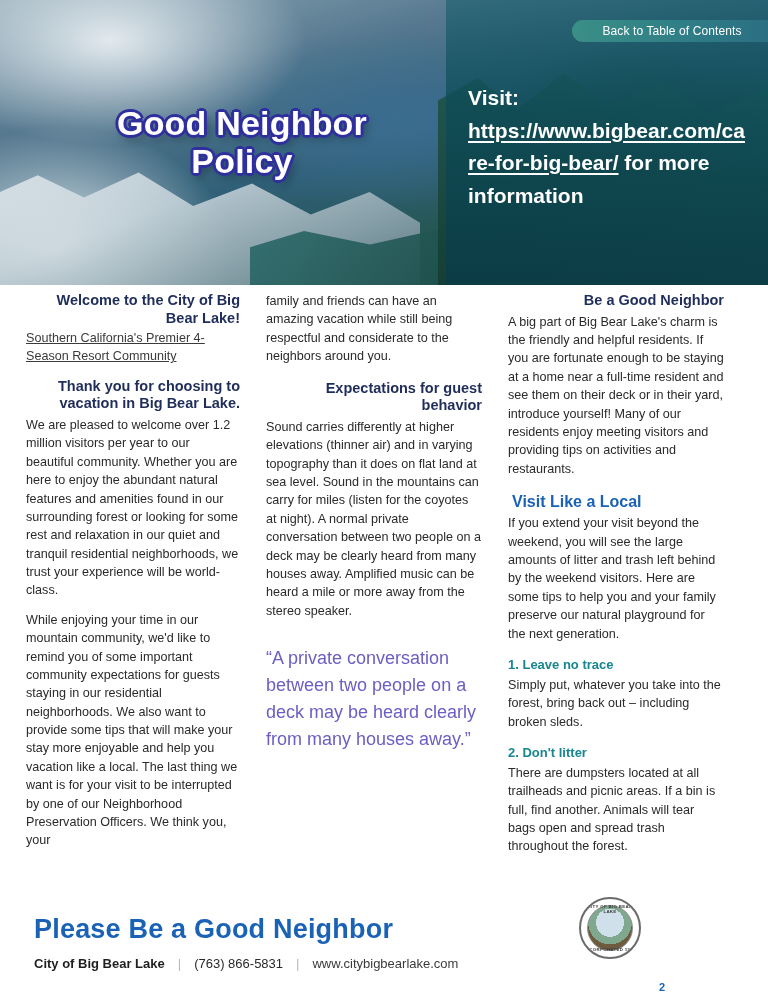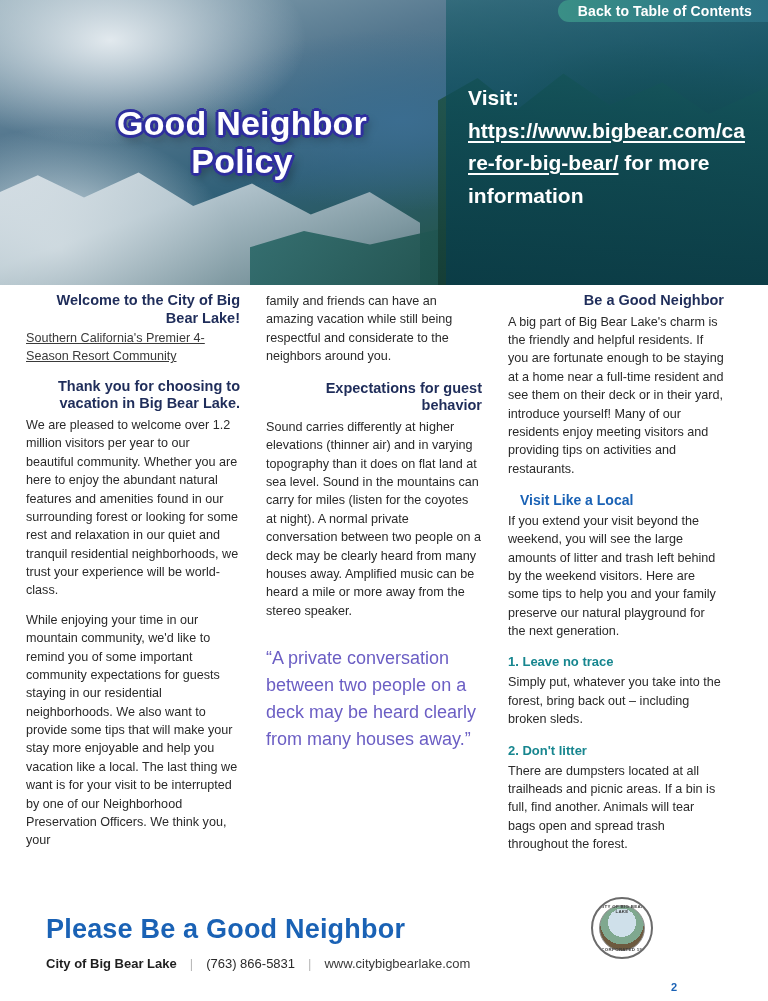--- a/index.html
+++ b/index.html
@@ -52,24 +52,24 @@
   .hero-teal-band {
     position:absolute; right:0; top:0; width:322px; height:285px;
     background: linear-gradient(180deg, rgba(18,92,104,0.55) 0%, rgba(13,74,86,0.78) 40%, rgba(10,60,72,0.88) 100%);
   }
   .hero-bottom-fade {
     position:absolute; left:0; bottom:0; width:768px; height:40px;
     background: linear-gradient(180deg, rgba(255,255,255,0) 0%, rgba(255,255,255,0.0) 60%, rgba(255,255,255,0) 100%);
   }
 
   .toc-pill {
-    position:absolute; right:0; top:0;
+    position:absolute; right:0; top:20px;
     height: 22px; min-width: 196px;
     background: linear-gradient(90deg, #3a8f86 0%, #2f7d87 60%, #2b6f83 100%);
-    color:#ffffff; font-size: 14px; font-weight: 700;
+    color:#ffffff; font-size: 12px; font-weight: 400;
     display:flex; align-items:center; justify-content:center;
     padding: 0 16px 0 20px;
     border-top-left-radius: 11px; border-bottom-left-radius: 11px;
     letter-spacing: .1px;
     cursor: pointer;
   }
 
   .hero-title {
     position:absolute; left: 92px; top: 104px;
     width: 300px;
@@ -102,35 +102,35 @@
   }
   .col { font-size: 12.6px; line-height: 1.46; color: #2a2a2a; }
   .col p { margin-bottom: 11px; }
 
   h2.head {
     color: #1f2d5a; font-size: 14.5px; font-weight: 700;
     line-height: 1.22; margin-bottom: 3px; text-align: right;
   }
   h2.head.spaced { margin-top: 14px; }
   h2.blue {
-    color: #1a62b5; font-size: 14px; font-weight: 700;
-    line-height: 1.2; margin: 14px 12px 3px;
+    color: #1a62b5; font-size: 16px; font-weight: 700;
+    line-height: 1.2; margin: 14px 4px 3px;
   }
   h3.tealnum {
     color: #17868f; font-size: 13px; font-weight: 700;
     margin: 13px 0 1px;
   }
   .subtitle { color:#3a3a3a; font-size: 12.6px; line-height:1.4; margin-bottom: 12px; text-decoration: underline; }
   .quote {
     color: #6b5ec4; font-size: 18px; line-height: 1.5; margin-top: 25px;
   }
 
   
   .footer {
-    position:absolute; left:16px; bottom:0; width:673px; height: 105px;
+    position:absolute; left:4px; bottom:0; width:673px; height: 105px;
     background:#ffffff;
   }
   .footer-title {
     position:absolute; left: 30px; top: 18px;
     color:#1a62b5; font-size: 27px; font-weight: 700; letter-spacing:.2px;
   }
   .footer-line {
     position:absolute; left: 30px; top: 60px;
     display:flex; align-items:center; gap: 13px;
     font-size: 13px; color:#2a2a2a;

